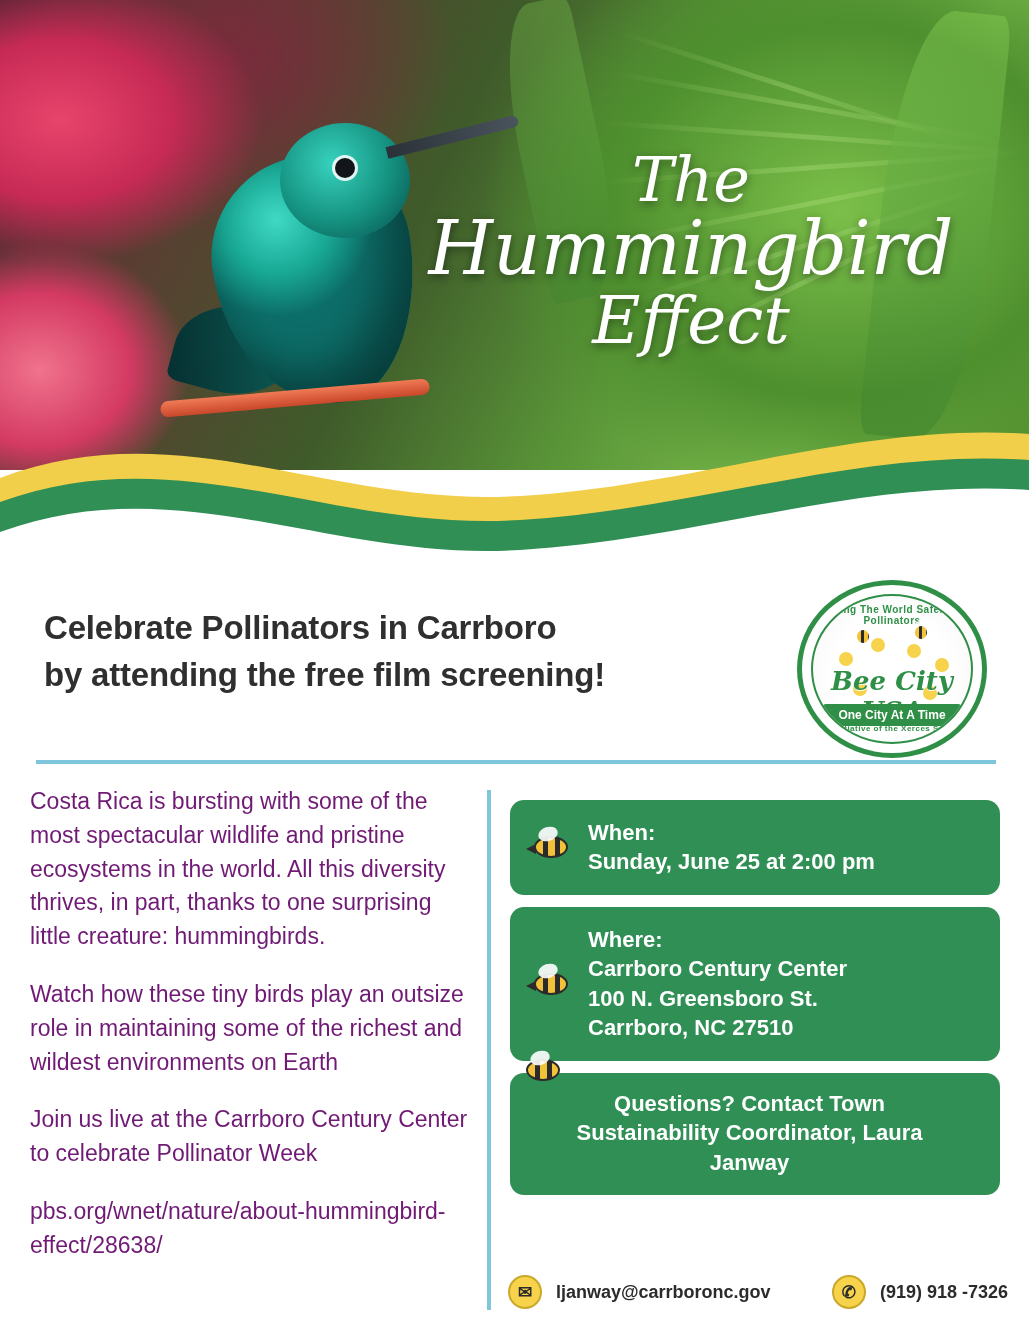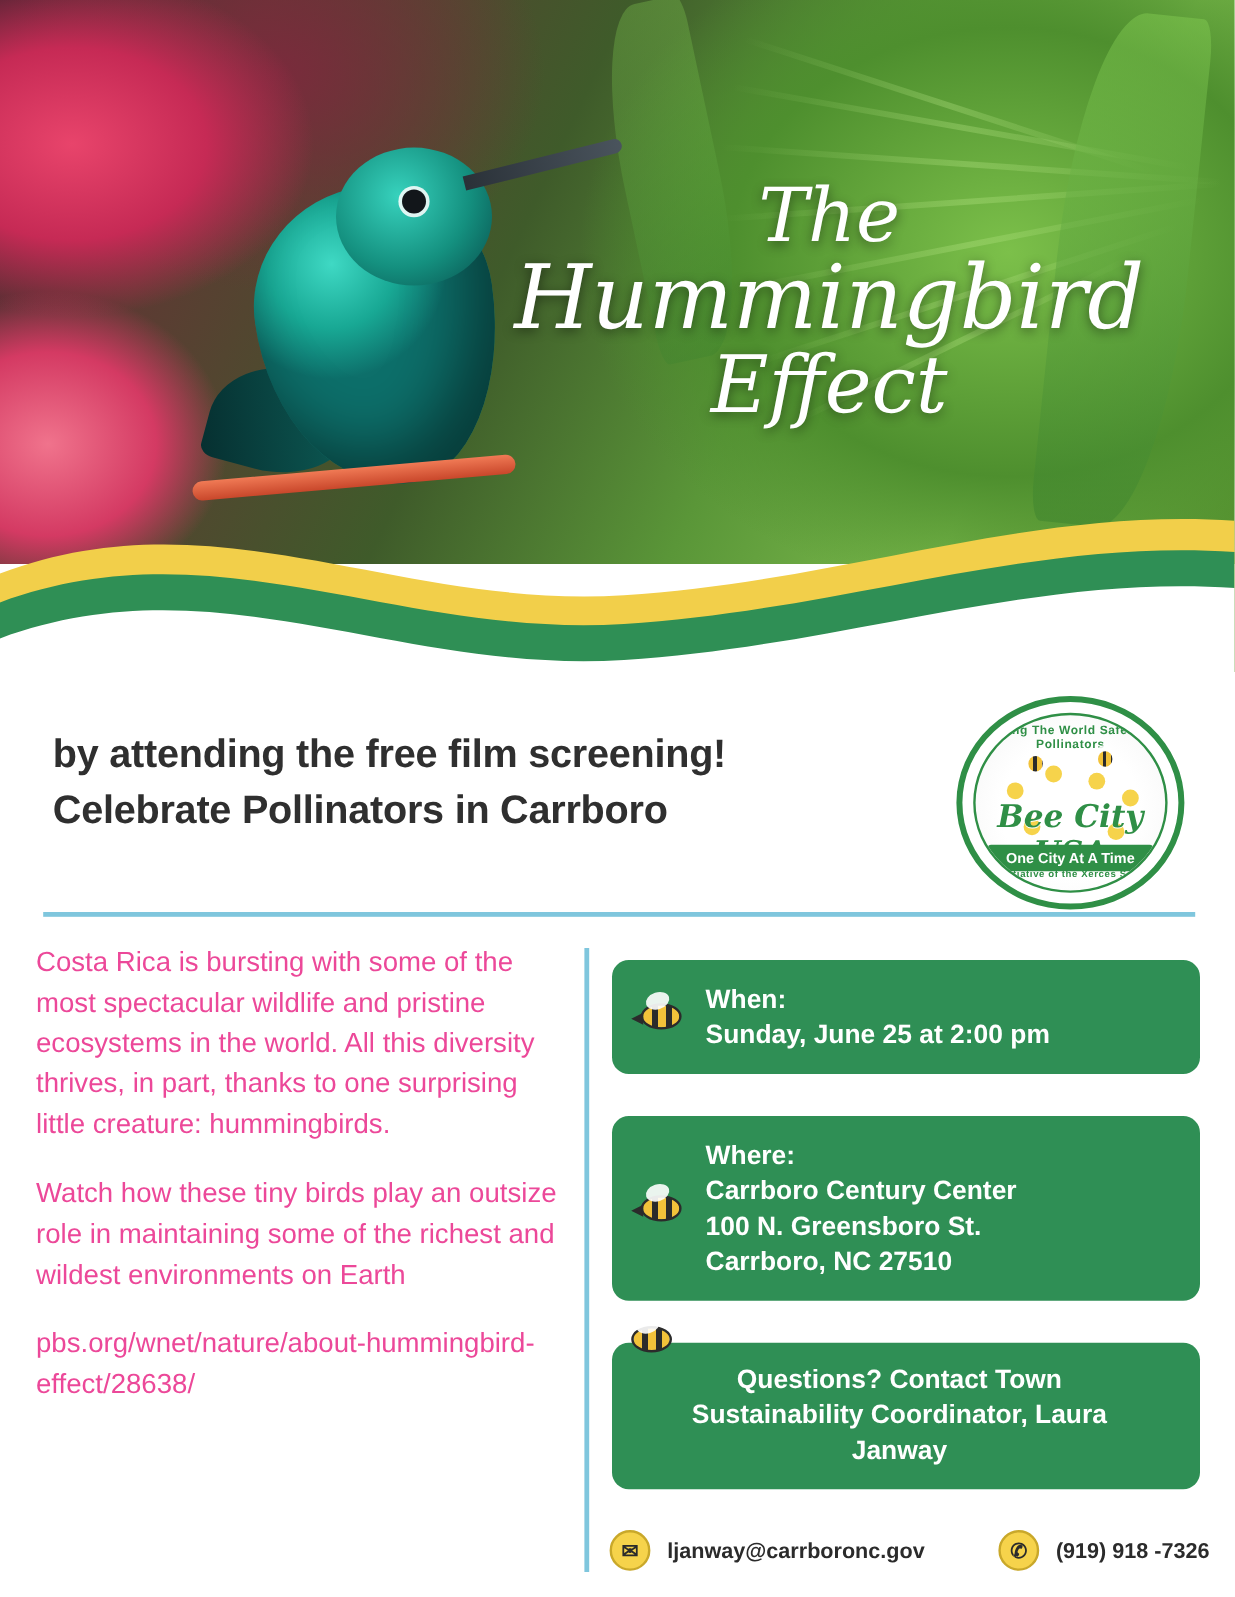--- a/index.html
+++ b/index.html
@@ -196,21 +196,21 @@
     left: 36px; top: 760px;
     width: 960px; height: 4px;
     background: #7fc6dd;
   }
 
   
   .body-copy {
     position: absolute;
     left: 30px; top: 785px;
     width: 440px;
-    color: #ec4899;
+    color: #701a75;
     font-size: 23px;
     line-height: 1.47;
   }
   .body-copy p { margin-bottom: 24px; }
   .body-copy p:last-child { margin-bottom: 0; }
 
   
   .vrule {
     position: absolute;
     left: 487px; top: 790px;
@@ -219,21 +219,21 @@
   }
 
   
   .cards { position: absolute; left: 510px; top: 800px; width: 490px; }
   .card {
     position: relative;
     background: #2f8f55;
     border-radius: 14px;
     color: #ffffff;
     padding: 18px 18px 18px 78px;
-    margin-bottom: 35px;
+    margin-bottom: 12px;
     font-size: 22px;
     font-weight: 700;
     line-height: 1.34;
   }
   .card.center { padding: 16px 33px 18px 22px; text-align: center; }
   .card .line { display: block; }
   .card .label { display:block; }
 
   .bee {
     position: absolute;
@@ -334,22 +334,22 @@
       </svg>
     </div>
     <div class="wave" style="top:466px;">
       <svg width="1029" height="120" viewBox="0 0 1029 120" preserveAspectRatio="none">
         <path d="M0,66 C180,0 330,96 520,84 C700,73 860,12 1029,24 L1029,120 L0,120 Z" fill="#ffffff"></path>
       </svg>
     </div>
   </div>
 
   <div class="headline">
+    <span>Celebrate Pollinators in Carrboro</span>
     <span>by attending the free film screening!</span>
-    <span>Celebrate Pollinators in Carrboro</span>
   </div>
 
   <div class="logo">
     <div class="logo-ring"></div>
     <div class="logo-inner">
       <div class="logo-dots">
         <div class="logo-dot" style="left:26px; top:56px;"></div>
         <div class="logo-dot" style="left:58px; top:42px;"></div>
         <div class="logo-dot" style="left:94px; top:48px;"></div>
         <div class="logo-dot" style="left:122px; top:62px;"></div>
@@ -370,20 +370,21 @@
       <div class="logo-arc-bot">An Initiative of the Xerces Society</div>
     </div>
   </div>
 
   <div class="divider"></div>
   <div class="vrule"></div>
 
   <div class="body-copy">
     <p>Costa Rica is bursting with some of the most spectacular wildlife and pristine ecosystems in the world. All this diversity thrives, in part, thanks to one surprising little creature: hummingbirds.</p>
     <p>Watch how these tiny birds play an outsize role in maintaining some of the richest and wildest environments on Earth</p>
+    <p>Join us live at the Carrboro Century Center to celebrate Pollinator Week</p>
     <p>pbs.org/wnet/nature/about-hummingbird-effect/28638/</p>
   </div>
 
   <div class="cards">
 
     <div class="card">
       <span class="bee">
         <span class="stinger"></span>
           <span class="body"></span>
           <span class="wing"></span>

